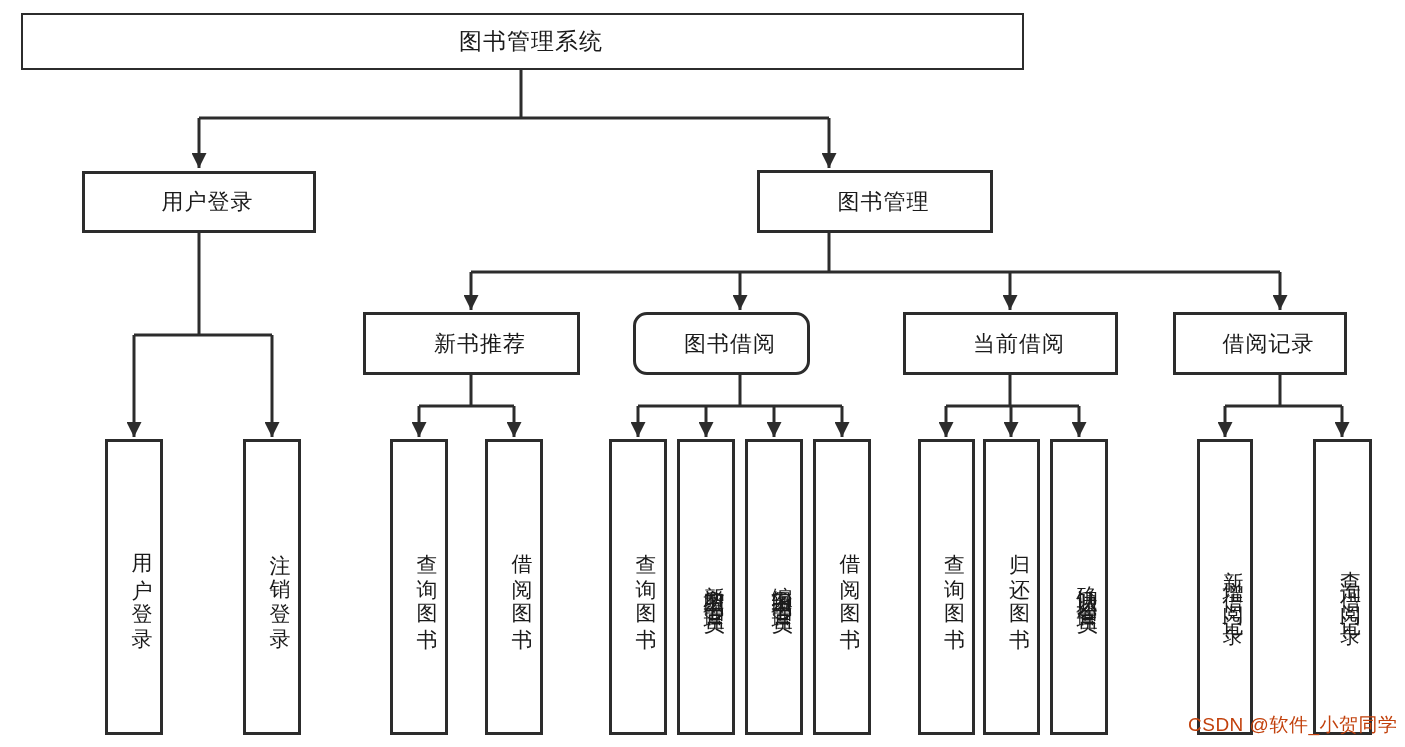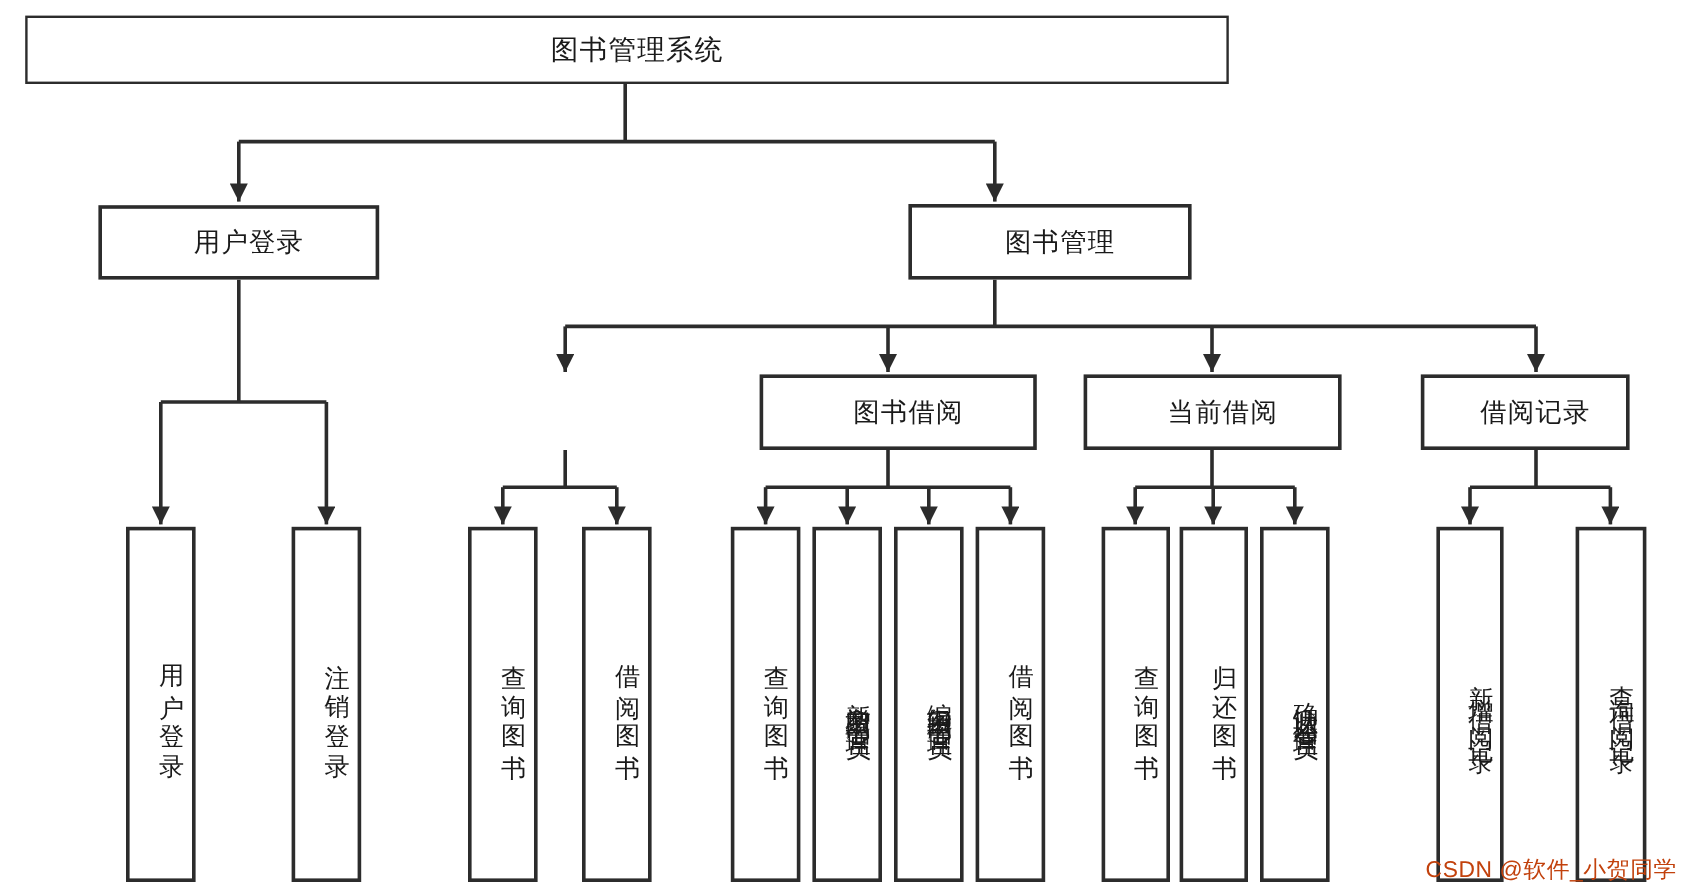--- a/index.html
+++ b/index.html
@@ -12,23 +12,23 @@
     position:absolute; box-sizing:border-box; background:#ffffff;
     border:3px solid #2c2c2c; color:#1a1a1a;
     display:flex; align-items:center; justify-content:center;
     font-size:22px; letter-spacing:1px; text-align:center;padding-left:17px;
   }
   .root   { left:21px;  top:13px;  width:1003px; height:57px; border-width:2px; font-size:23px; }
   .lvl2-0 { left:82px;  top:171px; width:234px;  height:62px; }
   .lvl2-1 { left:711px; top:170px; width:236px;  height:63px;margin-left:46px; }
   .lvl3   { top:312px; height:63px; }
   .lvl3-0 { left:363px;  width:217px; }
-  .lvl3-1 { left:633px;  width:231px; }
+  .lvl3-1 { left:633px;  width:177px;border-radius:14px; }
   .lvl3-2 { left:903px;  width:215px; }
-  .lvl3-3 { left:1173px; width:174px;margin-left:11px; }
+  .lvl3-3 { left:1173px; width:174px; }
   .leaf {
     top:439px; height:296px; width:58px;
     writing-mode:vertical-rl; text-orientation:mixed;
     font-size:21px; line-height:1;
   }
   .sp-wide  { letter-spacing:25px; }
   .sp-med   { letter-spacing:11px; }
   .sp-tight { letter-spacing:4px; }
   .leaf-0-0 { left:105px; }
   .leaf-0-1 { left:243px; }
@@ -95,20 +95,21 @@
       <path d="M1225 406 V437" marker-end="url(#ah)"></path>
       <path d="M1342 406 V437" marker-end="url(#ah)"></path>
     </g>
   </svg>
 
   <div class="box root">图书管理系统</div>
 
   <div class="box lvl2-0">用户登录</div>
   <div class="box lvl2-1">图书管理</div>
 
+  <div class="box lvl3 lvl3-0">新书推荐</div>
   <div class="box lvl3 lvl3-1">图书借阅</div>
   <div class="box lvl3 lvl3-2">当前借阅</div>
   <div class="box lvl3 lvl3-3">借阅记录</div>
 
   <div class="box leaf sp-wide leaf-0-0">用户登录</div>
   <div class="box leaf sp-wide leaf-0-1">注销登录</div>
 
   <div class="box leaf sp-wide leaf-1-0">查询图书</div>
   <div class="box leaf sp-wide leaf-1-1">借阅图书</div>
 

